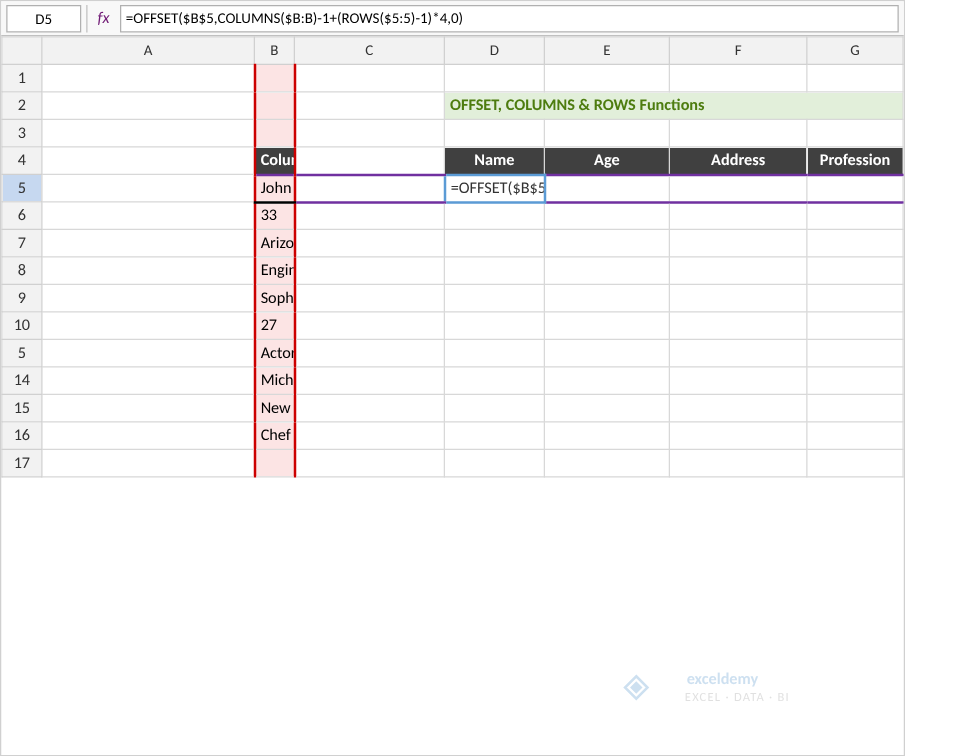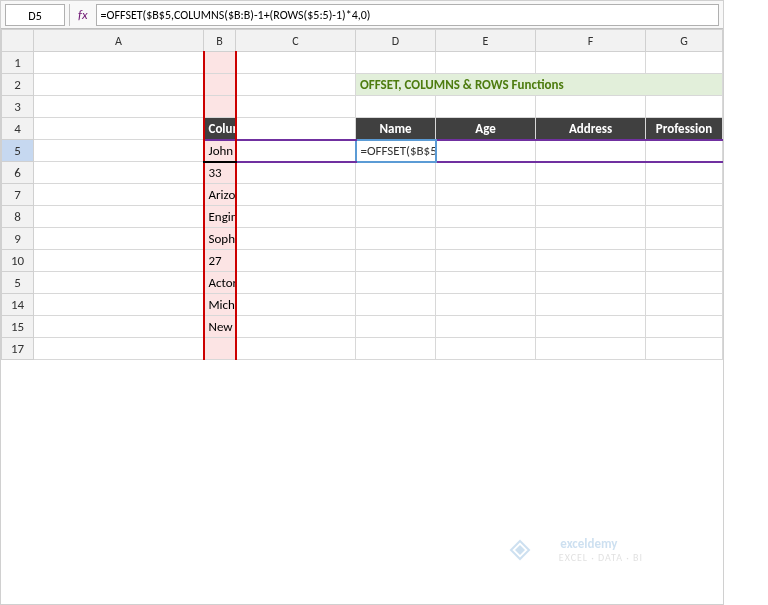--- a/index.html
+++ b/index.html
@@ -130,21 +130,21 @@
 
     .cell-number { }
 
     
     .tbl-header { background: #404040; color: white; font-weight: bold; text-align: center; font-size: 13px; }
 
     
     .watermark {
       position: absolute;
       bottom: 40px;
-      right: 80px;
+      right: 91px;
       opacity: 0.25;
       font-size: 11px;
       color: #777;
       text-align: center;
       pointer-events: none;
     }
     .watermark-logo {
       font-size: 13px;
       font-weight: bold;
       color: #3d86c6;
@@ -337,20 +337,30 @@
           <td class="row-header">15</td>
           <td class="cell-white"></td>
           <td class="cell-pink red-left red-right">New York</td>
           <td class="cell-white"></td>
           <td class="cell-white"></td>
           <td class="cell-white"></td>
           <td class="cell-white"></td>
           <td class="cell-white"></td>
         </tr>
 
+        <tr class="data-row">
+          <td class="row-header">16</td>
+          <td class="cell-white"></td>
+          <td class="cell-pink red-left red-right">Chef</td>
+          <td class="cell-white"></td>
+          <td class="cell-white"></td>
+          <td class="cell-white"></td>
+          <td class="cell-white"></td>
+          <td class="cell-white"></td>
+        </tr>
 
         <tr class="data-row">
           <td class="row-header">17</td>
           <td class="cell-white"></td>
           <td class="cell-pink red-left red-right"></td>
           <td class="cell-white"></td>
           <td class="cell-white"></td>
           <td class="cell-white"></td>
           <td class="cell-white"></td>
           <td class="cell-white"></td>

